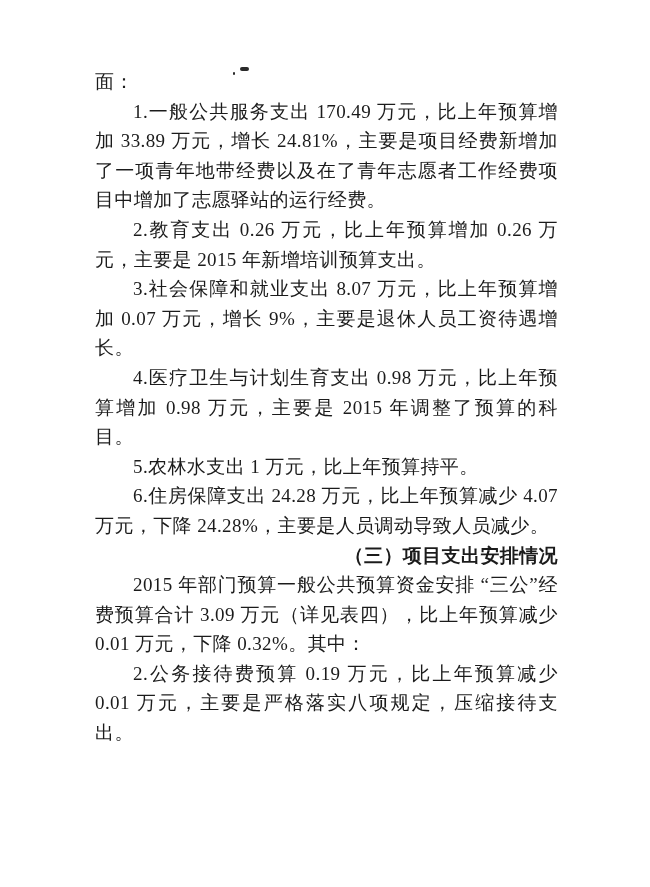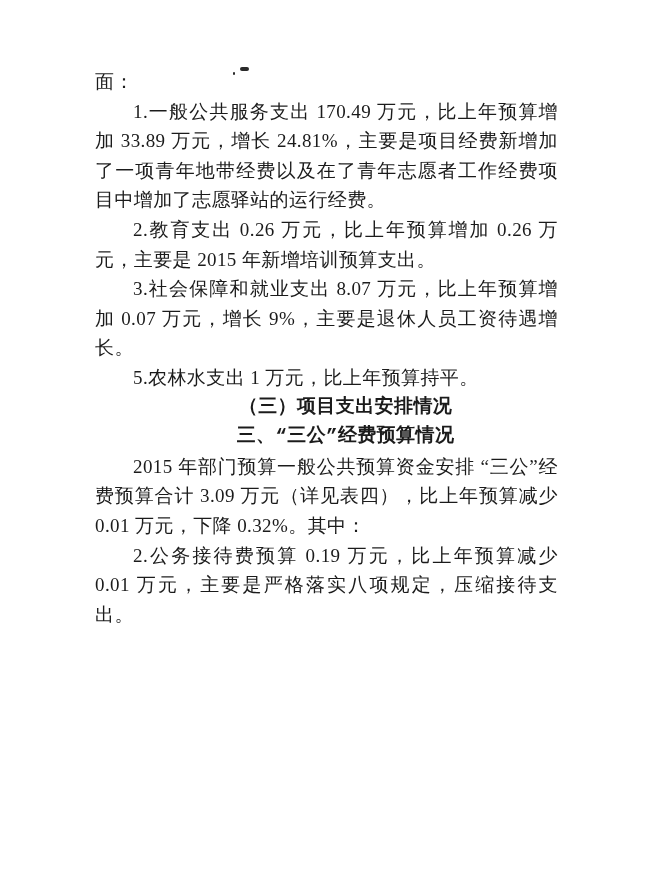--- a/index.html
+++ b/index.html
@@ -33,23 +33,23 @@
   }
   p.para {
     margin: 0;
     padding: 0;
     text-indent: 2em;
   }
   p.para.continuation {
     text-indent: 0;
   }
   p.para.heading {
-    font-family: Liberation Mono, monospace;
+    font-family: Liberation Sans, sans-serif;
     font-weight: bold;
-    text-align: center;
+    text-align: right;
   }
   
   .speck {
     position: absolute;
     background: #2a2a2a;
   }
   .speck-1 {
     left: 240px;
     top: 67px;
     width: 9px;
@@ -68,19 +68,20 @@
 <body>
 
 <div class="page">
   <div class="speck speck-1"></div>
   <div class="speck speck-2"></div>
   <div class="text-block">
       <p class="para continuation">面：</p>
       <p class="para body">1.一般公共服务支出 170.49 万元，比上年预算增加 33.89 万元，增长 24.81%，主要是项目经费新增加了一项青年地带经费以及在了青年志愿者工作经费项目中增加了志愿驿站的运行经费。</p>
       <p class="para body">2.教育支出 0.26 万元，比上年预算增加 0.26 万元，主要是 2015 年新增培训预算支出。</p>
       <p class="para body">3.社会保障和就业支出 8.07 万元，比上年预算增加 0.07 万元，增长 9%，主要是退休人员工资待遇增长。</p>
+      <p class="para body">4.医疗卫生与计划生育支出 0.98 万元，比上年预算增加 0.98 万元，主要是 2015 年调整了预算的科目。</p>
       <p class="para body">5.农林水支出 1 万元，比上年预算持平。</p>
+      <p class="para body">6.住房保障支出 24.28 万元，比上年预算减少 4.07 万元，下降 24.28%，主要是人员调动导致人员减少。</p>
       <p class="para heading">（三）项目支出安排情况</p>
-      <p class="para heading">三、“三公”经费预算情况</p>
       <p class="para body">2015 年部门预算一般公共预算资金安排 “三公”经费预算合计 3.09 万元（详见表四），比上年预算减少 0.01 万元，下降 0.32%。其中：</p>
       <p class="para body">2.公务接待费预算 0.19 万元，比上年预算减少 0.01 万元，主要是严格落实八项规定，压缩接待支出。</p>
     </div>
 </div>
 
 </body></html>

